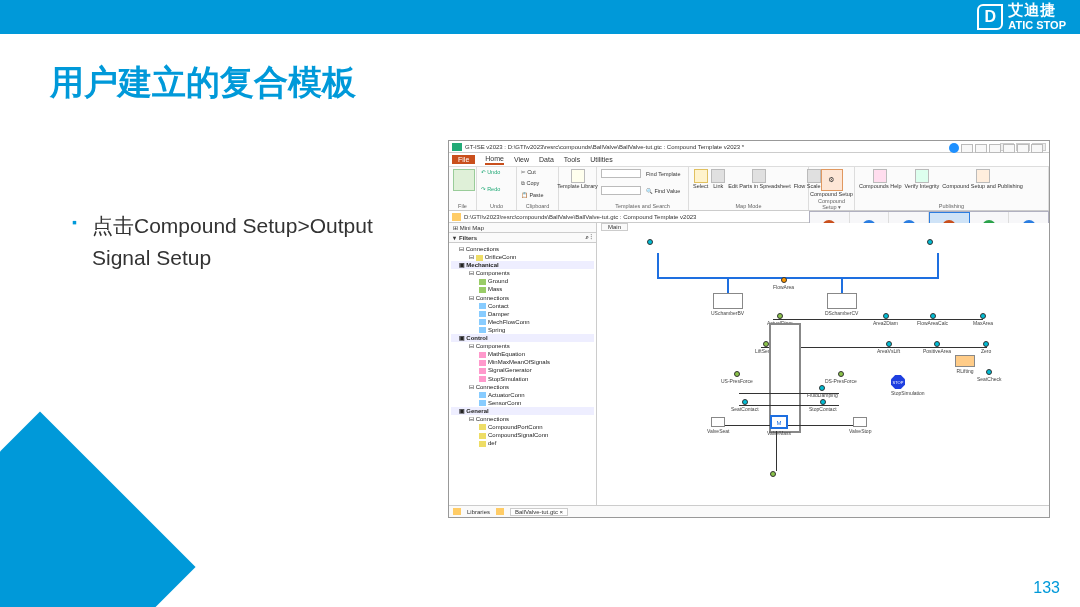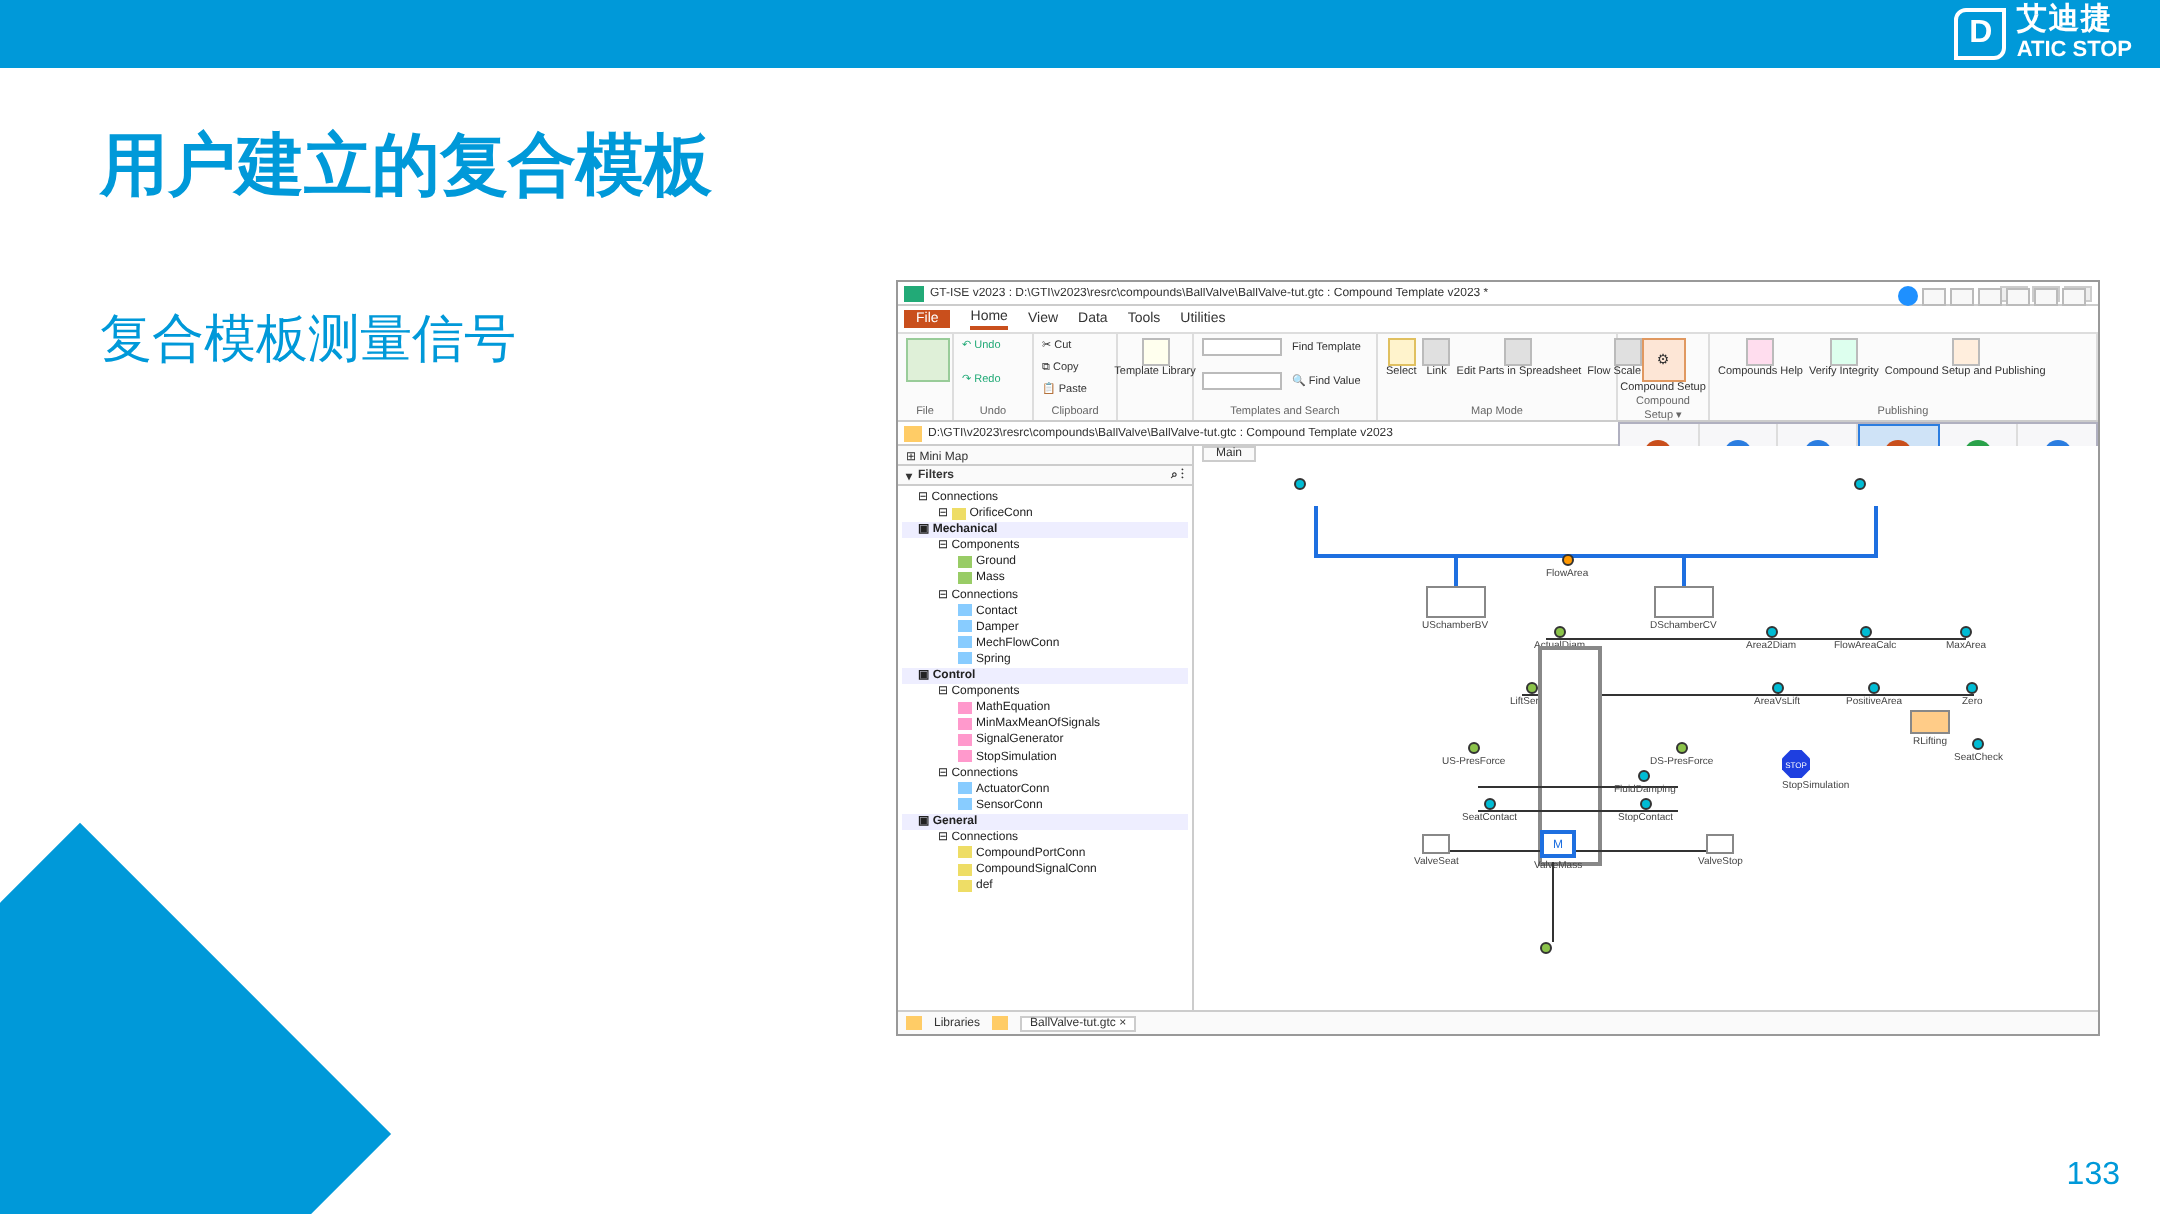--- a/index.html
+++ b/index.html
@@ -106,21 +106,23 @@
     <div class="logo-icon">
         <span>D</span>
       </div>
     <div class="logo-txt">
       <div class="big">艾迪捷</div>
       <div>ATIC STOP</div>
     </div>
   </div>
 
   <div class="title">用户建立的复合模板</div>
-  <div class="subtitle">复合模板测量信号</div>
+  <div class="bullet-wrap">
+    <div class="bullet">点击Compound Setup&gt;Output Signal Setup</div>
+  </div>
 
   <div class="shot">
     <div class="titlebar">
       <div class="gt"></div>
       <div style="font-size:6px;white-space:nowrap;overflow:hidden;flex:1;">GT-ISE v2023 : D:\GTI\v2023\resrc\compounds\BallValve\BallValve-tut.gtc : Compound Template v2023 *</div>
       <div class="winbtns">
         <span></span>
         <span></span>
         <span></span>
       </div>

